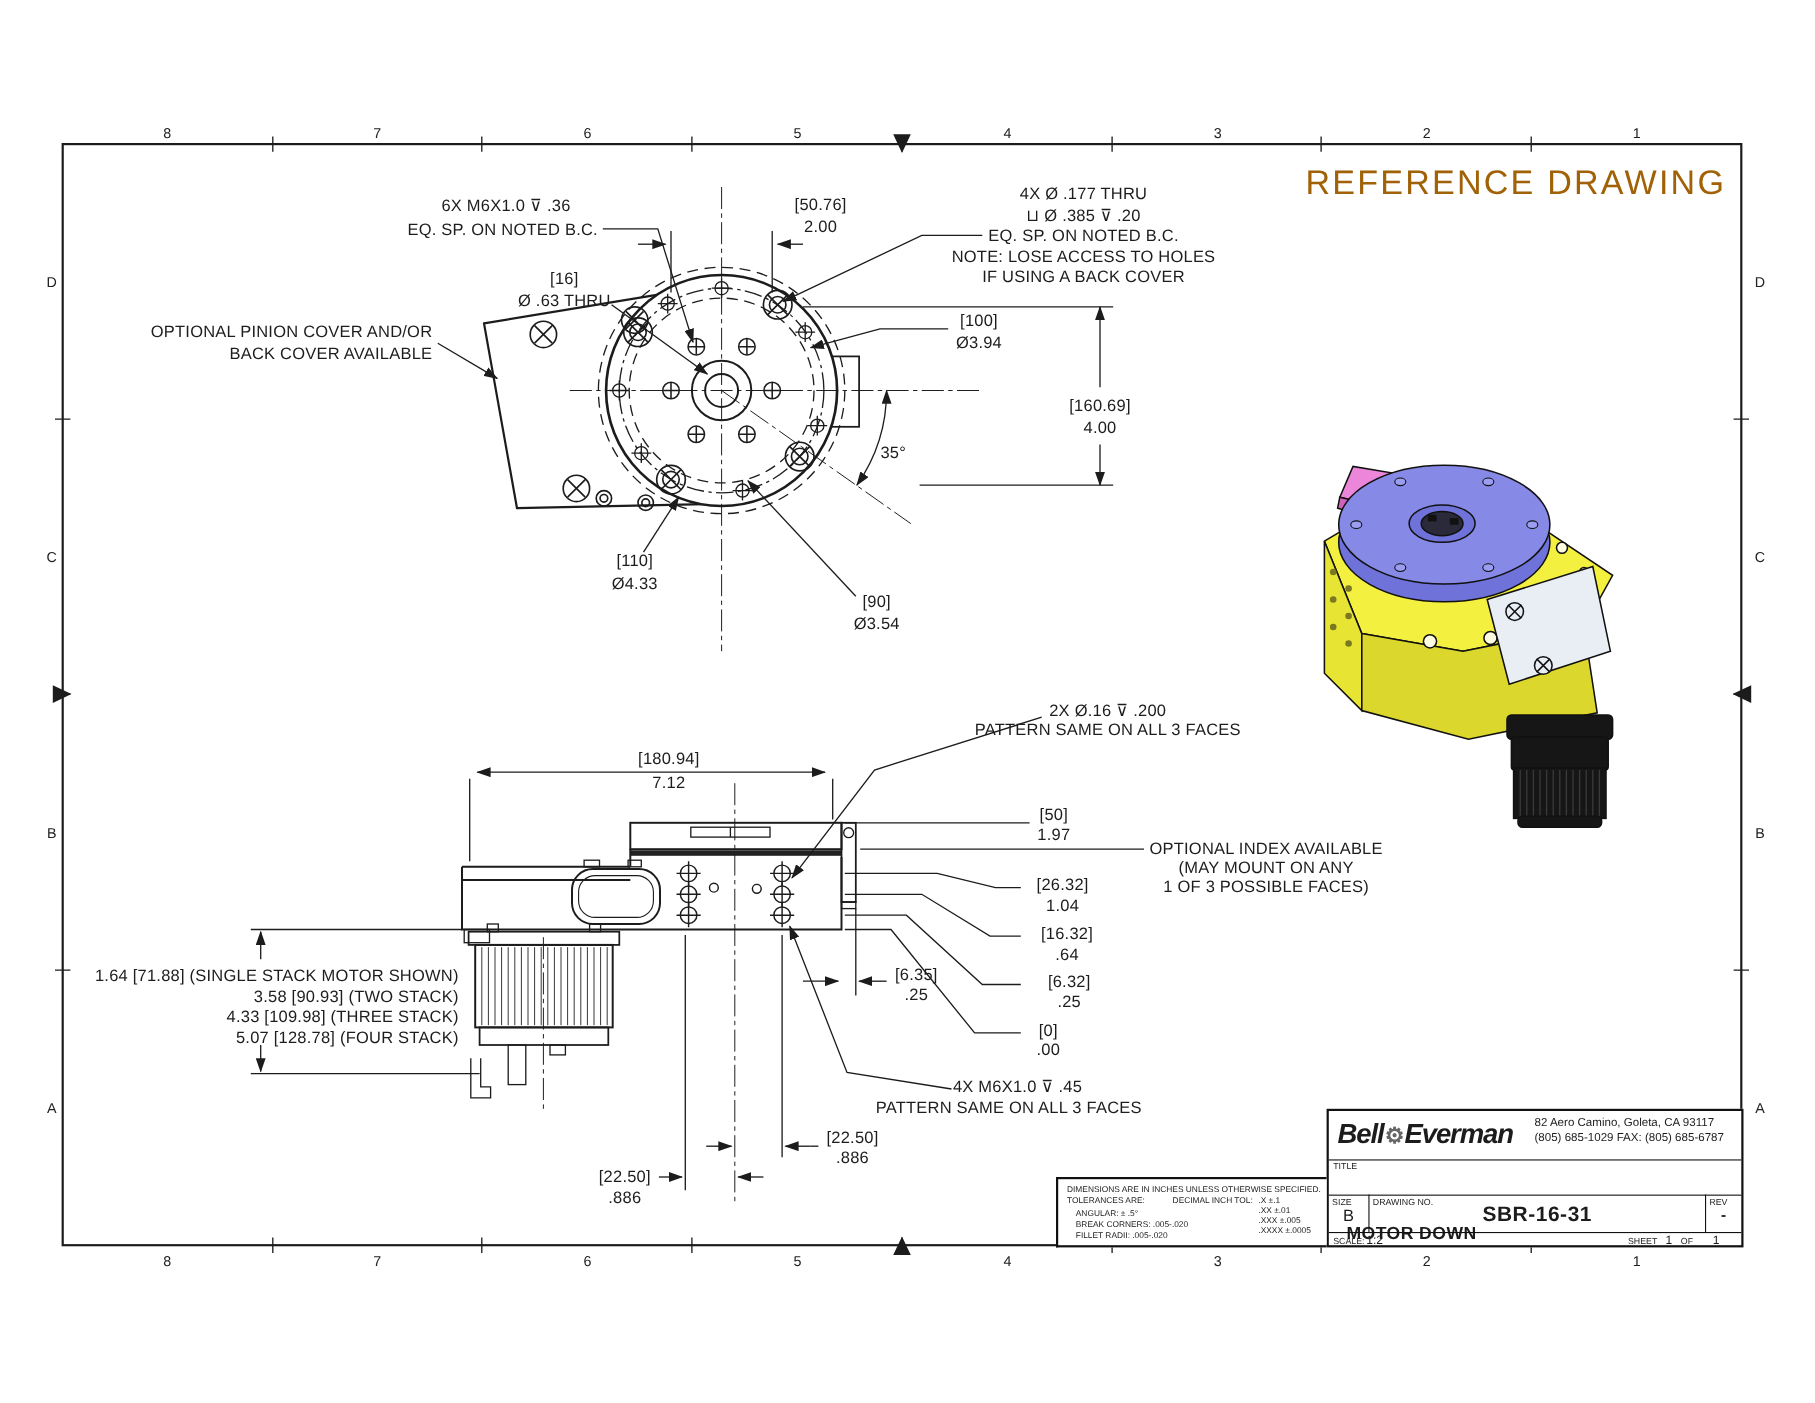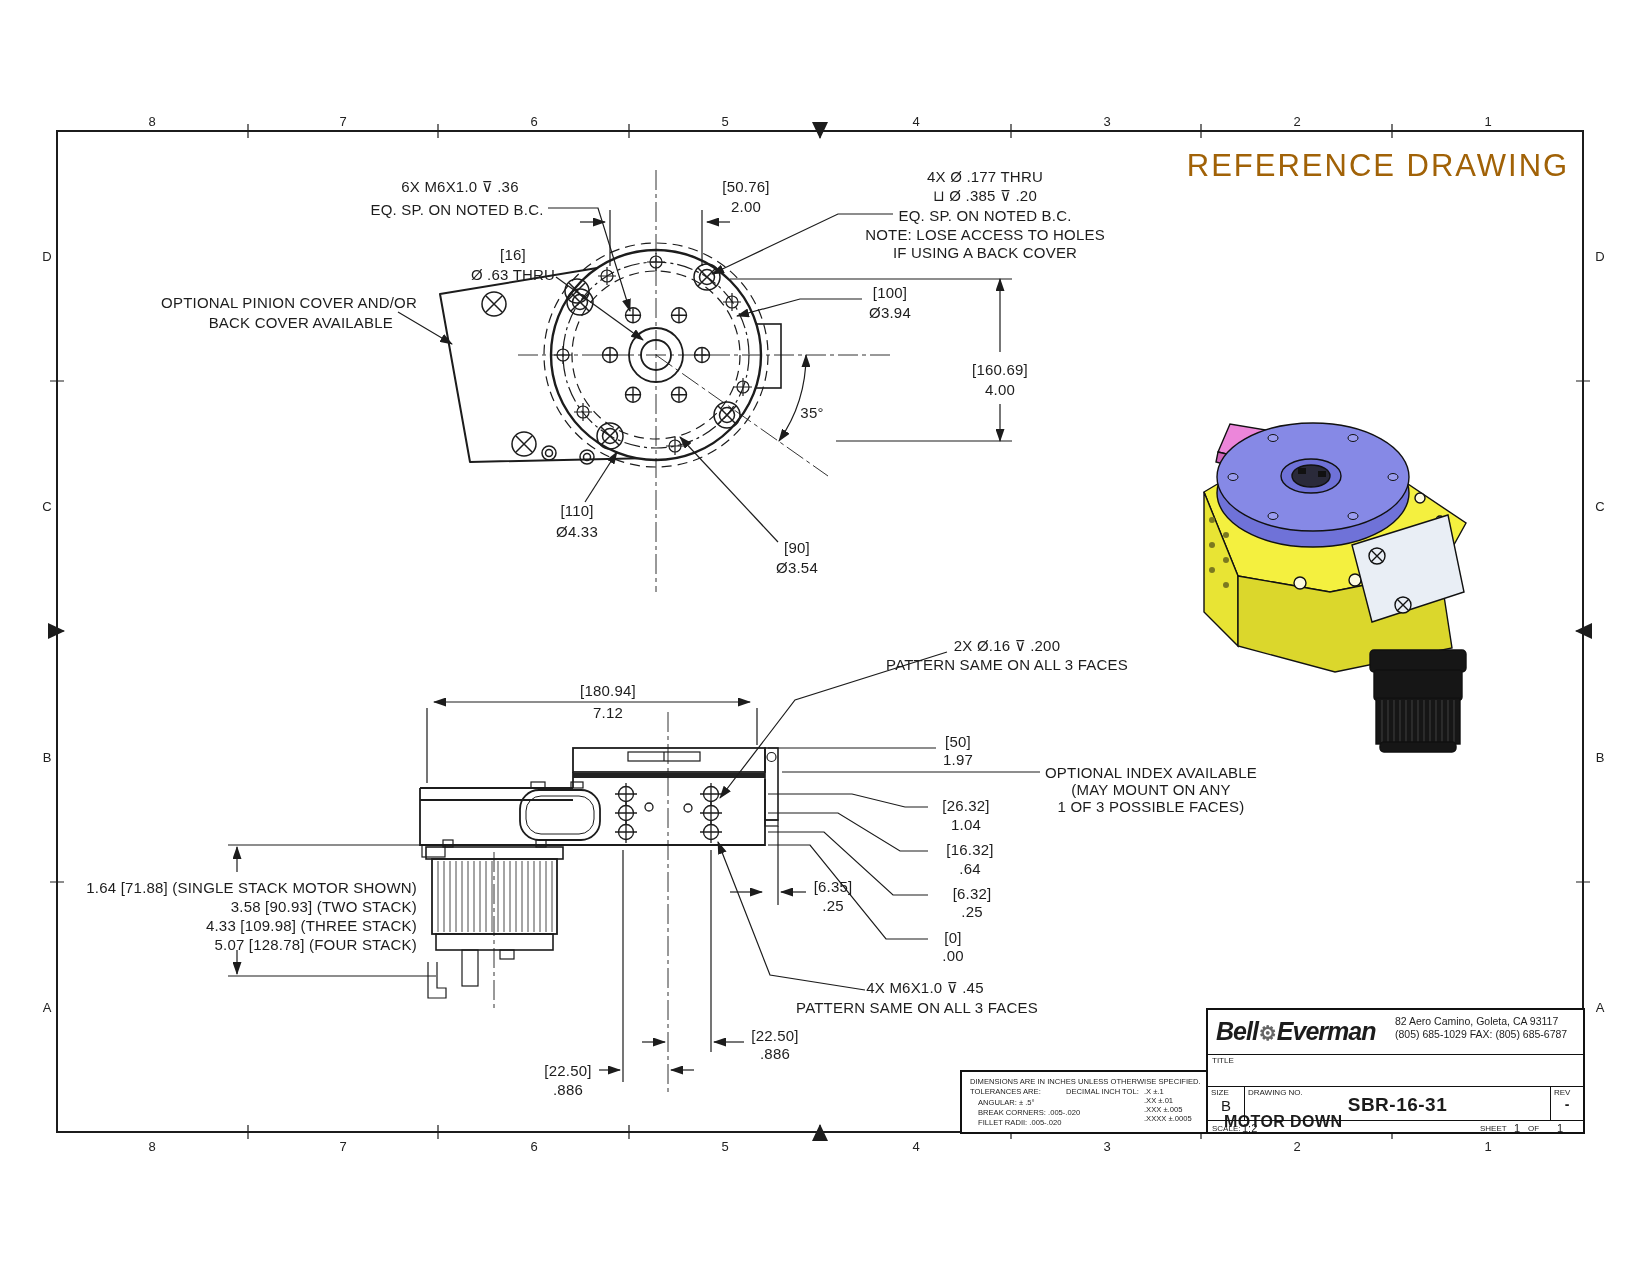--- a/index.html
+++ b/index.html
@@ -312,21 +312,21 @@
     <div class="ann" style="left: 457px; top: 209px;">EQ. SP. ON NOTED B.C.</div>
     <div class="ann" style="left: 746px; top: 186px;">[50.76]</div>
     <div class="ann" style="left: 746px; top: 206px;">2.00</div>
     <div class="ann" style="left: 985px; top: 176px;">4X  Ø .177 THRU</div>
     <div class="ann" style="left: 985px; top: 196px;">⊔  Ø .385  ⊽ .20</div>
     <div class="ann" style="left: 985px; top: 215px;">EQ. SP. ON NOTED B.C.</div>
     <div class="ann" style="left: 985px; top: 234px;">NOTE: LOSE ACCESS TO HOLES</div>
     <div class="ann" style="left: 985px; top: 252px;">IF USING A BACK COVER</div>
     <div class="ann" style="left: 513px; top: 254px;">[16]</div>
     <div class="ann" style="left: 513px; top: 274px;">Ø .63 THRU</div>
-    <div class="ann r" style="left: 393px; top: 302px; margin-left: 24px;">OPTIONAL PINION COVER AND/OR</div>
+    <div class="ann r" style="left: 393px; top: 302px;">OPTIONAL PINION COVER AND/OR</div>
     <div class="ann r" style="left: 393px; top: 322px;">BACK COVER AVAILABLE</div>
     <div class="ann" style="left: 890px; top: 292px;">[100]</div>
     <div class="ann" style="left: 890px; top: 312px;">Ø3.94</div>
     <div class="ann" style="left: 1000px; top: 369px;">[160.69]</div>
     <div class="ann" style="left: 1000px; top: 389px;">4.00</div>
     <div class="ann" style="left: 812px; top: 412px;">35°</div>
     <div class="ann" style="left: 577px; top: 510px;">[110]</div>
     <div class="ann" style="left: 577px; top: 531px;">Ø4.33</div>
     <div class="ann" style="left: 797px; top: 547px;">[90]</div>
     <div class="ann" style="left: 797px; top: 567px;">Ø3.54</div>

